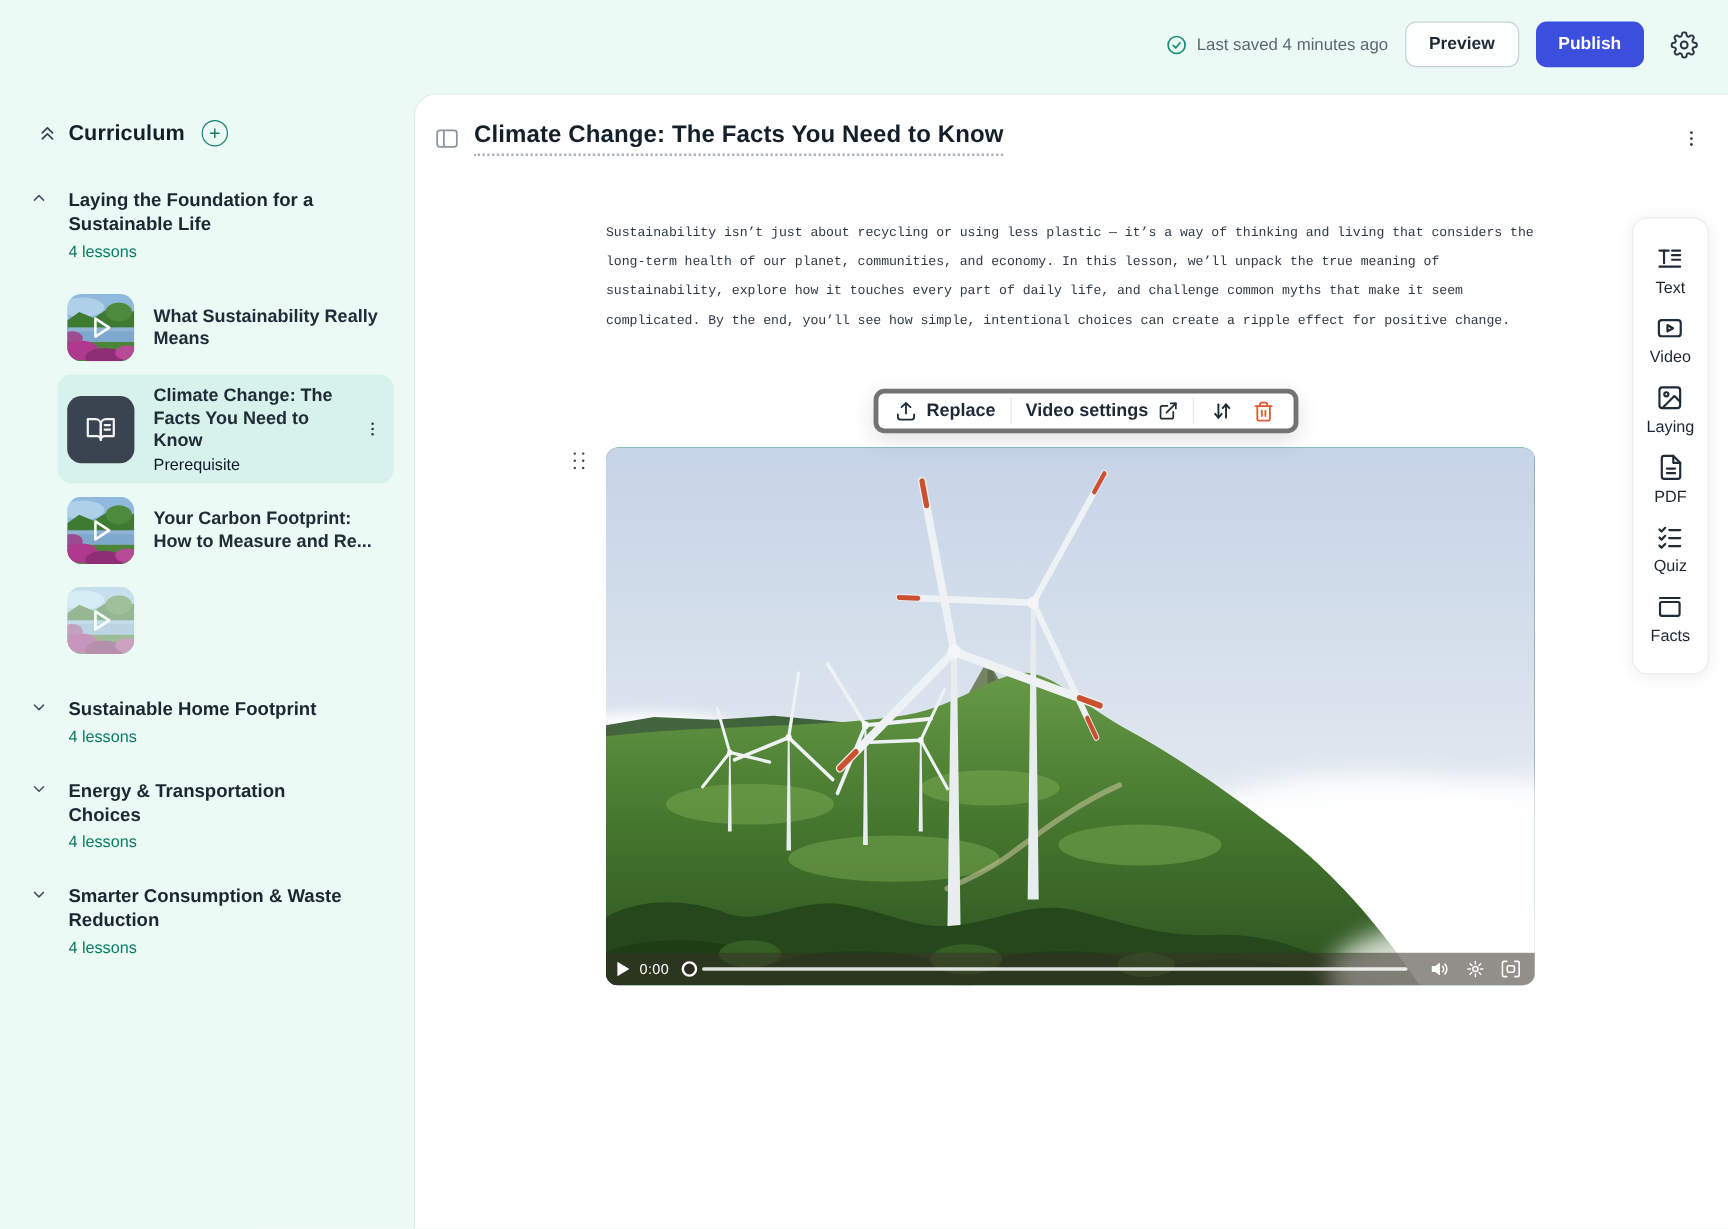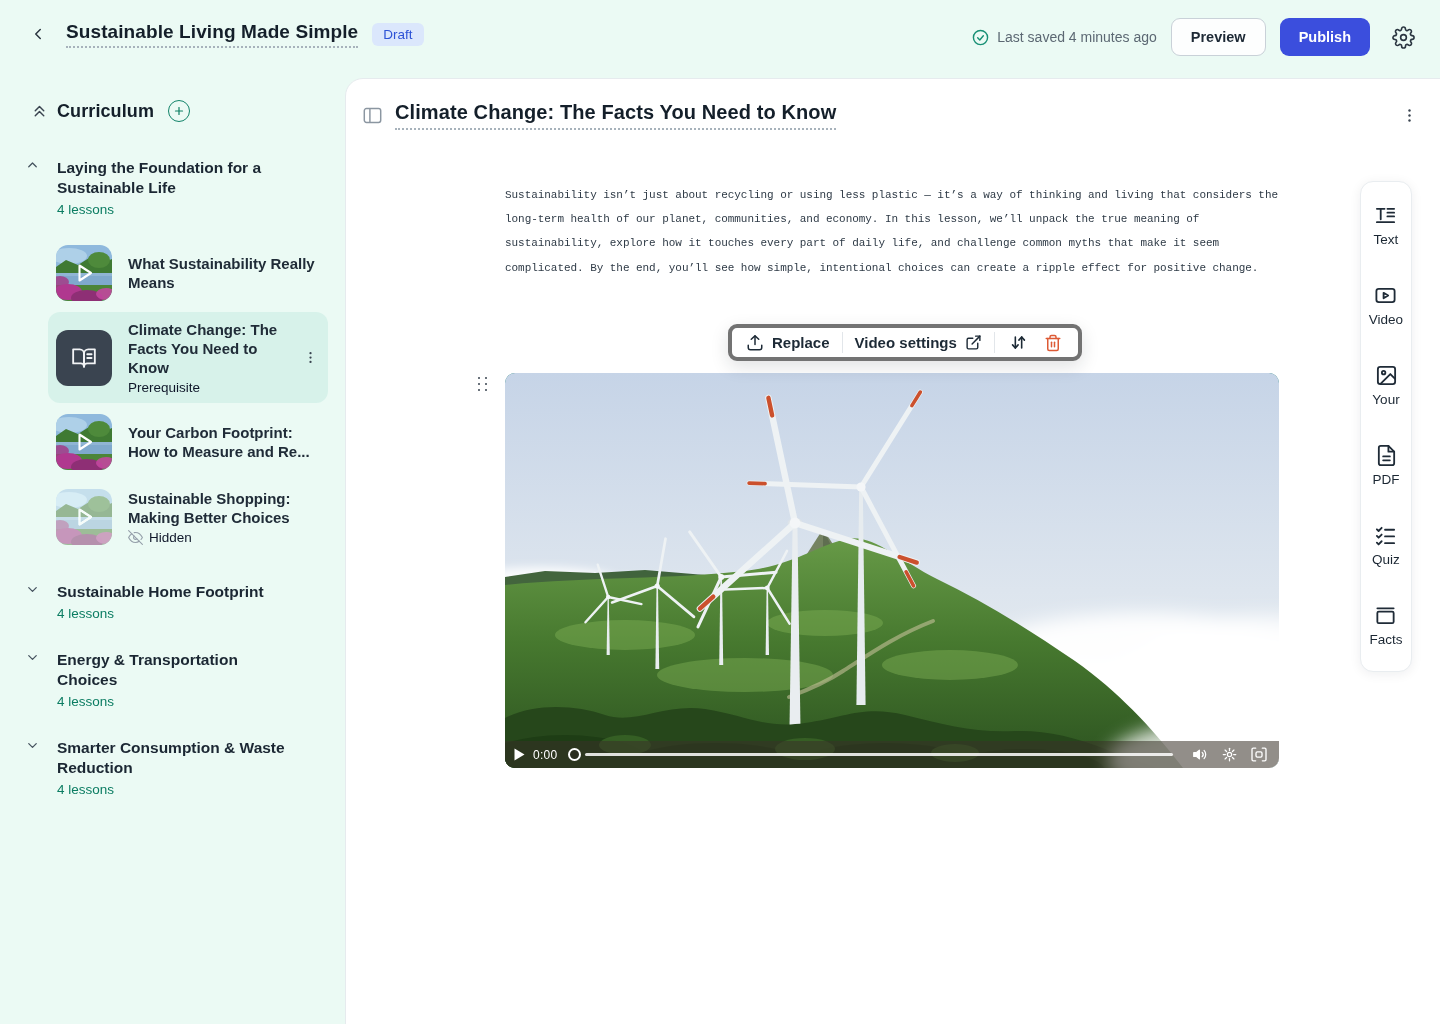--- a/index.html
+++ b/index.html
@@ -66,53 +66,42 @@
 
   .float-toolbar { position:absolute; left:382px; top:245px; height:37px; background:#ffffff; border:4px solid #737373; border-radius:9px; box-shadow:0 6px 18px rgba(23,32,41,.13); display:flex; align-items:center; padding:0 14px; gap:12px; z-index:5; }
   .tb-btn { display:flex; align-items:center; gap:8px; background:none; border:none; cursor:pointer; font-family:inherit; font-size:15px; font-weight:600; color:#1d2a36; }
   .tb-divider { width:1px; height:21px; background:#e2e6ea; }
   .tb-icon-btn { background:none; border:none; cursor:pointer; display:flex; color:#1d2a36; padding:2px; }
   .tb-icon-btn.danger { color:#dd5a35; }
 
   .drag-handle { position:absolute; left:131px; top:297px; width:14px; height:20px; display:grid; grid-template-columns:repeat(2,4px); grid-auto-rows:4px; gap:2px 3px; cursor:grab; }
   .drag-handle i { width:2.6px; height:2.6px; background:#39434f; border-radius:50%; display:block; margin:auto; }
 
-  .video-block { position:absolute; left:159px; top:294px; width:774px; height:395px; border-radius:10px; overflow:hidden; cursor:pointer; background:#0f766e; }
+  .video-block { position:absolute; left:159px; top:294px; width:774px; height:448px; border-radius:10px; overflow:hidden; cursor:pointer; background:#0f766e; }
   .video-block svg.scene { position:absolute; inset:0; width:100%; height:100%; display:block; }
   .player-bar { position:absolute; left:0; right:0; bottom:0; height:27px; background:rgba(56,49,40,.55); display:flex; align-items:center; padding:0 9px; gap:8px; color:#ffffff; }
   .pb-play { background:none; border:none; color:#fff; display:flex; cursor:pointer; padding:0; }
   .pb-time { font-size:12px; color:#fff; letter-spacing:.3px; }
   .pb-scrubber { width:13px; height:13px; border-radius:50%; border:2.6px solid #ffffff; background:rgba(40,36,30,.4); flex:none; cursor:pointer; margin-left:2px; }
   .pb-track { flex:1; height:2.6px; background:rgba(255,255,255,.85); border-radius:2px; margin:0 8px 0 -4px; cursor:pointer; }
   .pb-icon { background:none; border:none; color:#fff; display:flex; cursor:pointer; padding:0 3px; }
 
   
-  .palette { position:absolute; left:1360px; top:181px; width:52px; background:#ffffff; border:1px solid #e9edf0; border-radius:13px; box-shadow:0 2px 12px rgba(16,24,40,.07); padding:22px 0 24px; display:flex; flex-direction:column; align-items:center; gap:37px; z-index:4; }
+  .palette { position:absolute; left:1360px; top:181px; width:64px; background:#ffffff; border:1px solid #e9edf0; border-radius:13px; box-shadow:0 2px 12px rgba(16,24,40,.07); padding:22px 0 24px; display:flex; flex-direction:column; align-items:center; gap:15px; z-index:4; }
   .palette-item { display:flex; flex-direction:column; align-items:center; gap:5px; cursor:pointer; color:#1f2b37; background:none; border:none; font-family:inherit; }
   .palette-label { font-size:13.5px; font-weight:500; color:#1b2733; }
 
   svg { display:block; }
 </style>
 </head>
 <body>
 
 <div class="screen">
 
   <div class="topbar">
-    <div class="topbar-left">
-      <button class="back-btn">
-        <span>
-          <svg width="18" height="18" viewBox="0 0 24 24" fill="none" stroke="currentColor" stroke-width="2" stroke-linecap="round" stroke-linejoin="round">
-              <polyline points="15 18 9 12 15 6"></polyline>
-            </svg>
-        </span>
-      </button>
-      <div class="course-title">Sustainable Living Made Simple</div>
-      <div class="draft-badge">Draft</div>
-    </div>
     <div class="topbar-right">
       <div class="saved-group">
         <span>
           <svg width="17" height="17" viewBox="0 0 24 24" fill="none" stroke="#178f74" stroke-width="2" stroke-linecap="round" stroke-linejoin="round">
               <circle cx="12" cy="12" r="10"></circle>
               <polyline points="8 12.5 11 15.5 16 9.5"></polyline>
             </svg>
         </span>
         <span class="saved-text">Last saved 4 minutes ago</span>
       </div>
@@ -258,32 +247,20 @@
                   <ellipse cx="4" cy="37" rx="9" ry="6" fill="#a23c86" opacity=".85"></ellipse>
                   <ellipse cx="12" cy="47" rx="14" ry="8" fill="#b0388f"></ellipse>
                   <ellipse cx="31" cy="53" rx="16" ry="8" fill="#8e2f75"></ellipse>
                   <ellipse cx="50" cy="49" rx="10" ry="6" fill="#c2479f" opacity=".9"></ellipse>
                 </svg>
               <span class="play-badge">
                 <svg width="24" height="24" viewBox="0 0 24 24">
                     <path d="M7.5 4.5 L19 12 L7.5 19.5 Z" fill="none" stroke="#ffffff" stroke-width="2.1" stroke-linejoin="round"></path>
                   </svg>
               </span>
-            </div>
-            <div class="lesson-info">
-              <div class="lesson-title">Sustainable Shopping: Making Better Choices</div>
-              <div class="lesson-sub">
-                <span>
-                  <svg width="15" height="15" viewBox="0 0 24 24" fill="none" stroke="#95a0aa" stroke-width="1.8" stroke-linecap="round" stroke-linejoin="round">
-                      <path d="M17.94 17.94A10.07 10.07 0 0 1 12 20c-7 0-11-8-11-8a18.45 18.45 0 0 1 5.06-5.94M9.9 4.24A9.12 9.12 0 0 1 12 4c7 0 11 8 11 8a18.5 18.5 0 0 1-2.16 3.19m-6.72-1.07a3 3 0 1 1-4.24-4.24"></path>
-                      <line x1="1" y1="1" x2="23" y2="23"></line>
-                    </svg>
-                </span>
-                <span>Hidden</span>
-              </div>
             </div>
           </div>
 
         </div>
       </div>
 
       <div class="section">
         <div class="section-head">
           <span class="section-chevron">
             <svg width="15" height="15" viewBox="0 0 24 24" fill="none" stroke="currentColor" stroke-width="2" stroke-linecap="round" stroke-linejoin="round">
@@ -619,21 +596,21 @@
     </button>
 
     <button class="palette-item">
       <span>
         <svg width="23" height="23" viewBox="0 0 24 24" fill="none" stroke="currentColor" stroke-width="1.9" stroke-linecap="round" stroke-linejoin="round">
             <rect x="3" y="3" width="18" height="18" rx="2.5"></rect>
             <circle cx="9" cy="9" r="1.8"></circle>
             <path d="M21 15.5 L16 10.5 L6 20.5"></path>
           </svg>
       </span>
-      <span class="palette-label">Your</span>
+      <span class="palette-label">Laying</span>
     </button>
 
     <button class="palette-item">
       <span>
         <svg width="23" height="23" viewBox="0 0 24 24" fill="none" stroke="currentColor" stroke-width="1.9" stroke-linecap="round" stroke-linejoin="round">
             <path d="M14 2 H6 a2 2 0 0 0-2 2 v16 a2 2 0 0 0 2 2 h12 a2 2 0 0 0 2-2 V8 Z"></path>
             <polyline points="14 2 14 8 20 8"></polyline>
             <line x1="8.5" y1="13" x2="15.5" y2="13"></line>
             <line x1="8.5" y1="17" x2="15.5" y2="17"></line>
           </svg>

